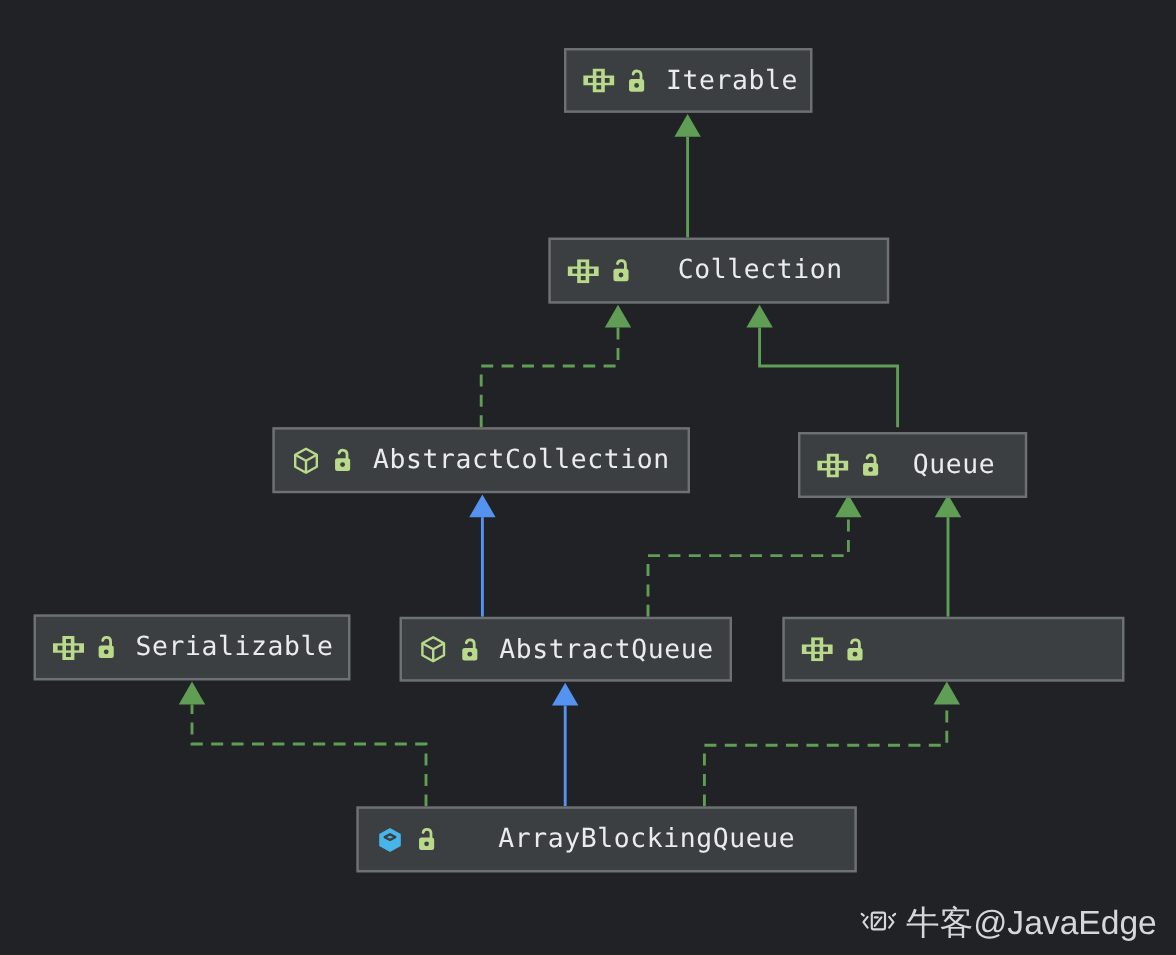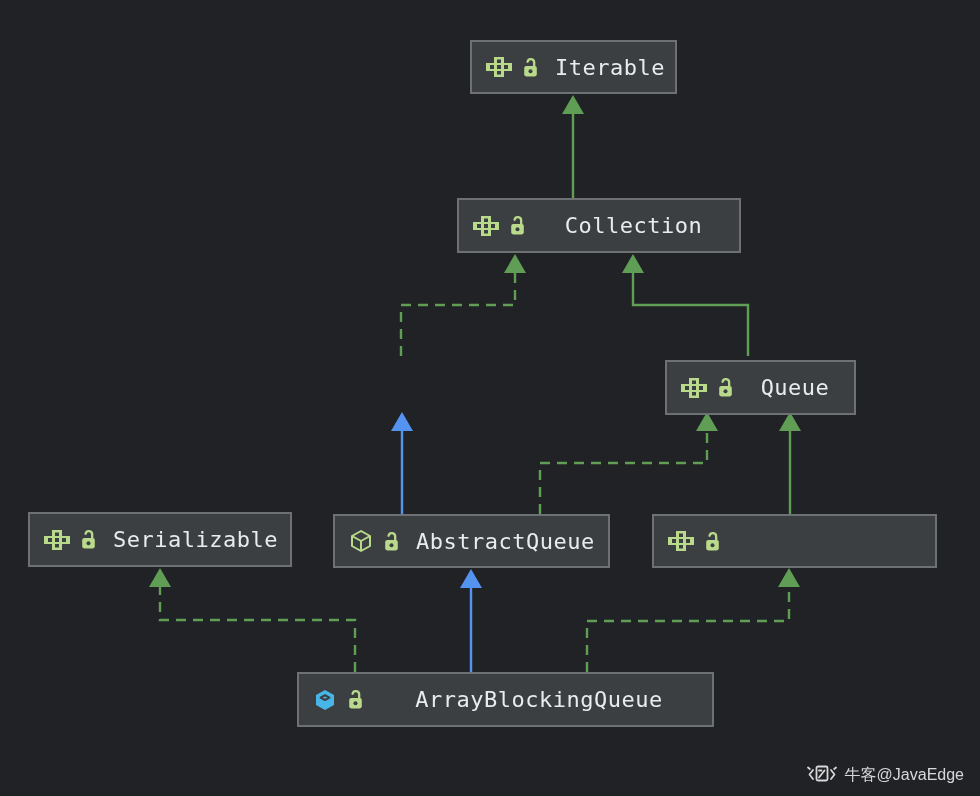--- a/index.html
+++ b/index.html
@@ -23,21 +23,21 @@
     cursor:default;
   }
   .node .label{
     flex:1;text-align:center;color:var(--node-text);
     font-size:22px;font-weight:500;letter-spacing:.5px;white-space:nowrap;
     margin-left:6px;
   }
   .icon{display:inline-flex;align-items:center;justify-content:center;}
   .watermark{
     position:absolute;right:16px;bottom:8px;display:flex;align-items:center;gap:8px;
-    color:var(--watermark);font-family:"Liberation Sans",sans-serif;font-size:16px;
+    color:var(--watermark);font-family:"Liberation Sans",sans-serif;font-size:28px;
   }
 </style>
 </head>
 <body>
 
 <div id="canvas">
 
   <svg class="edges" width="980" height="796">
 
     <path class="edge-green" d="M573 198 V114"></path>
@@ -107,20 +107,37 @@
     <span class="icon">
       <svg width="17" height="21" viewBox="0 0 16 20">
           <path d="M11.5 9V5.4a3.2 3.2 0 0 0-6.3-.9" fill="none" stroke="var(--icon-green)" stroke-width="2.2" stroke-linecap="round"></path>
           <rect x="2" y="8.5" width="12" height="10" rx="2" fill="var(--icon-green)"></rect>
           <circle cx="8" cy="13.5" r="1.9" fill="var(--node-fill)"></circle>
         </svg>
     </span>
     <span class="label">Collection</span>
   </div>
 
+  <div class="node" style="left:227px;top:356px;width:348px;height:55px">
+    <span class="icon">
+      <svg width="24" height="24" viewBox="0 0 24 24" fill="none" stroke="var(--icon-green)" stroke-width="2" stroke-linejoin="round">
+          <path d="M12 2 21 7 21 17 12 22 3 17 3 7 Z"></path>
+          <path d="M3 7 12 12 21 7"></path>
+          <path d="M12 12 V22"></path>
+        </svg>
+    </span>
+    <span class="icon">
+      <svg width="17" height="21" viewBox="0 0 16 20">
+          <path d="M11.5 9V5.4a3.2 3.2 0 0 0-6.3-.9" fill="none" stroke="var(--icon-green)" stroke-width="2.2" stroke-linecap="round"></path>
+          <rect x="2" y="8.5" width="12" height="10" rx="2" fill="var(--icon-green)"></rect>
+          <circle cx="8" cy="13.5" r="1.9" fill="var(--node-fill)"></circle>
+        </svg>
+    </span>
+    <span class="label">AbstractCollection</span>
+  </div>
 
   <div class="node" style="left:665px;top:360px;width:191px;height:55px">
     <span class="icon">
       <svg width="26" height="20" viewBox="0 0 26 20">
           <path fill="var(--icon-green)" d="M8 0h10v6h8v8h-8v6H8v-6H0V6h8z"></path>
           <g fill="var(--node-fill)">
             <rect x="4" y="8" width="4" height="4"></rect>
             <rect x="11" y="8" width="4" height="4"></rect>
             <rect x="18" y="8" width="4" height="4"></rect>
             <rect x="11" y="2.5" width="4" height="3.5"></rect>

